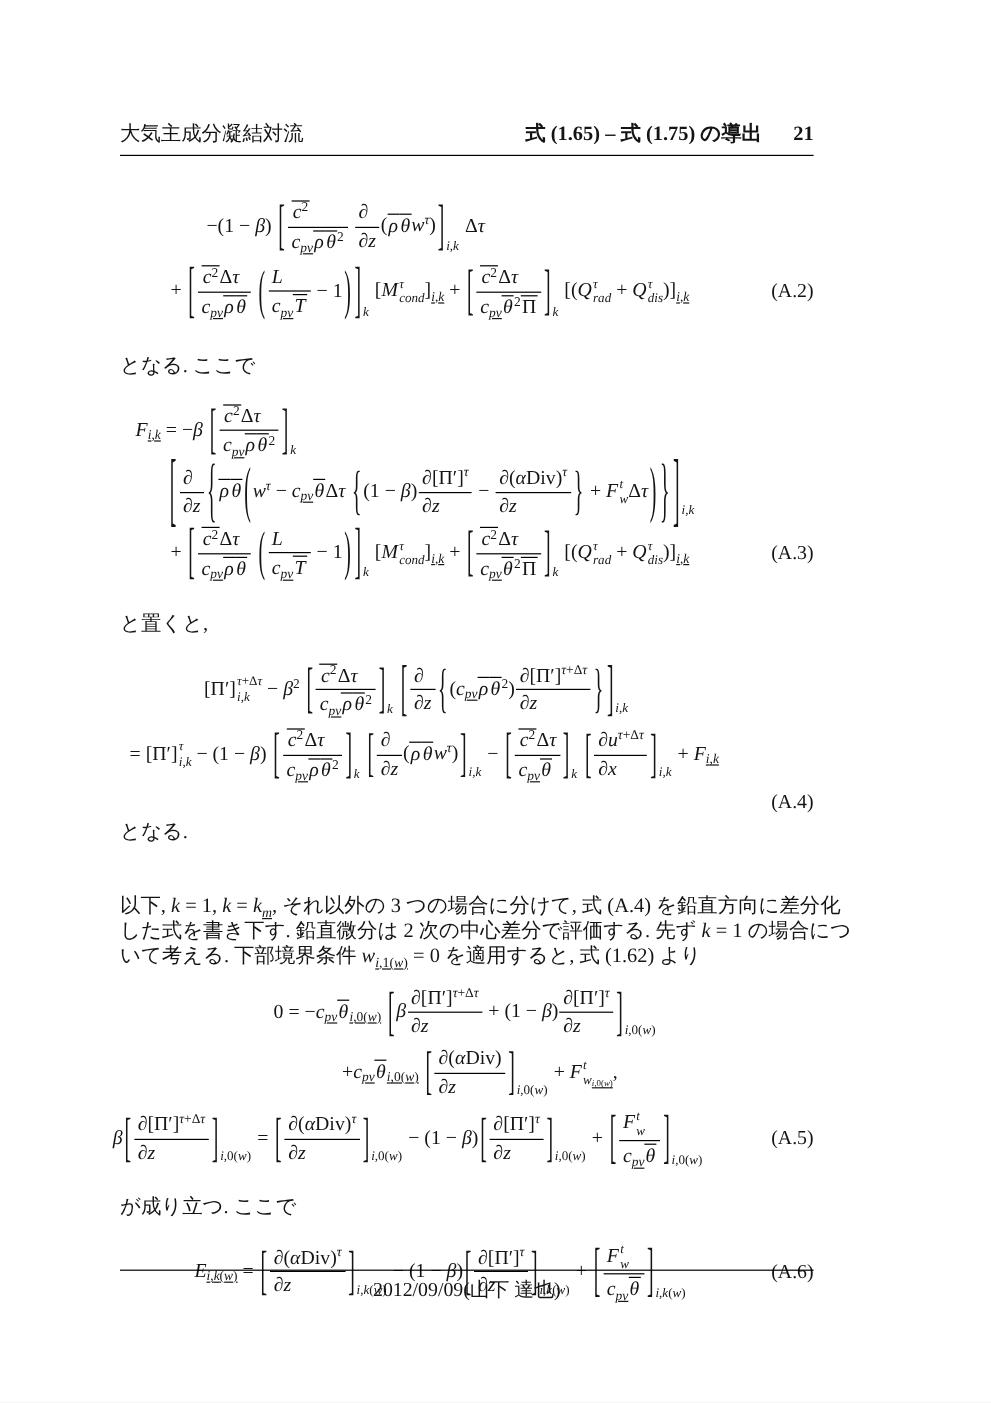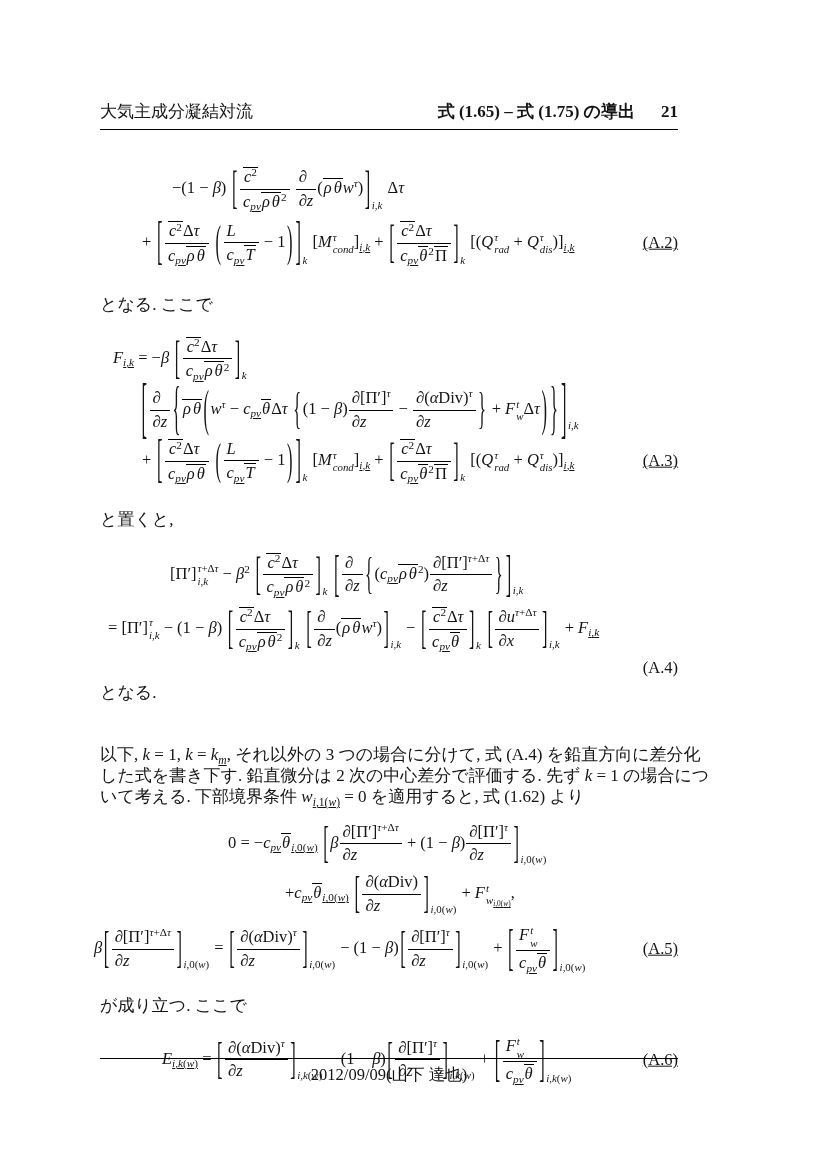--- a/index.html
+++ b/index.html
@@ -9,21 +9,21 @@
   
   .hdr{display:flex;justify-content:space-between;align-items:baseline;
        margin-top:86px;border-bottom:1.5px solid #000;padding-bottom:6px;font-size:17px;}
   .hdr-right{display:flex;align-items:baseline;font-weight:bold;}
   .hdr-page{margin-left:26px;}
   
   .jtext{font-size:17px;line-height:1.6;white-space:nowrap;}
   
   .eq{font-size:16.5px;}
   .lline{position:relative;white-space:nowrap;line-height:1.25;}
-  .eqnum{position:absolute;right:0;top:50%;transform:translateY(-50%);font-style:normal;text-decoration:underline;}
+  .eqnum{position:absolute;right:0;top:50%;transform:translateY(-50%);font-style:normal;}
   .eqnum-line{text-align:right;}
   
   .vit{font-style:italic;}
   .vup{font-style:normal;}
   .fr{display:inline-block;vertical-align:middle;text-align:left;margin:0 1px;}
   .fr .n{display:block;padding:0 3px 1px;}
   .fr .d{display:block;border-top:1px solid #000;padding:1px 3px 0;}
   .ol{display:inline-block;border-top:1px solid #000;line-height:1.15;padding:0 1px;margin-top:1px;}
   .msup{font-size:68%;position:relative;top:-0.5em;line-height:1;}
   .msub{font-size:68%;position:relative;top:0.32em;line-height:1;text-decoration:underline;}

